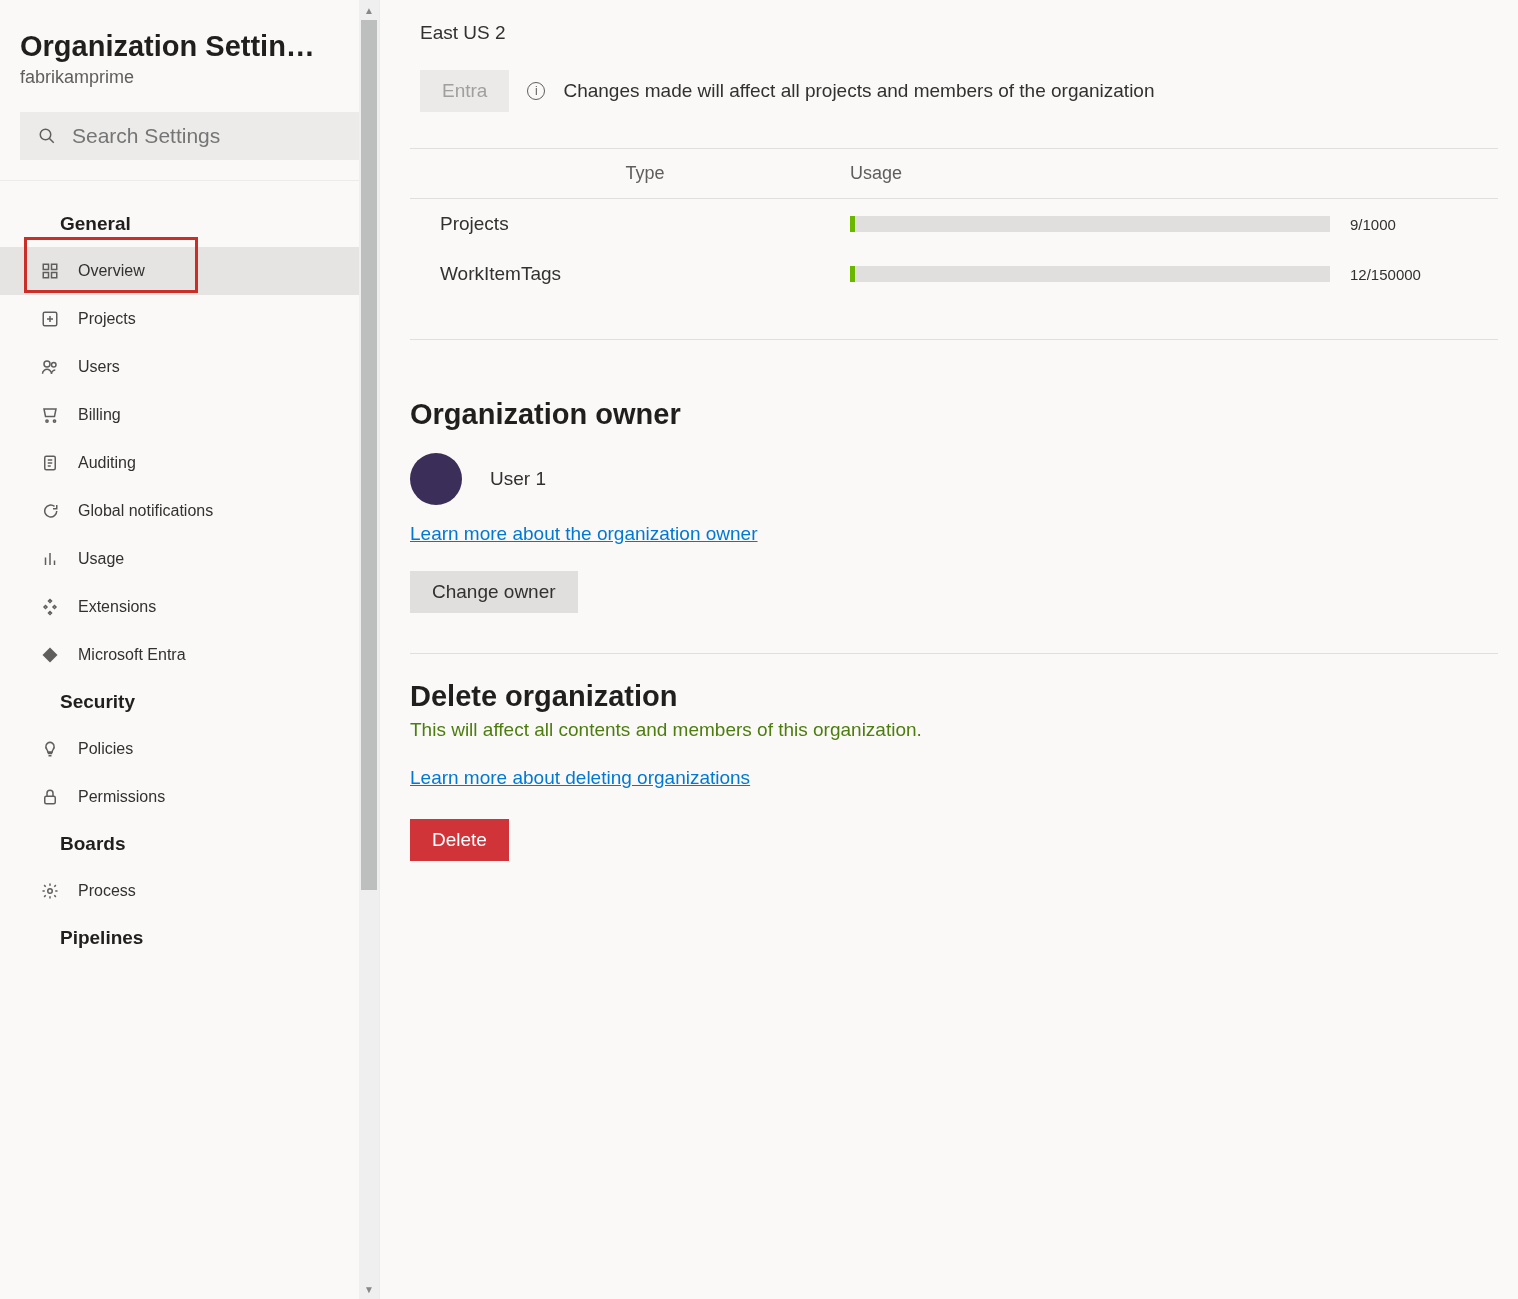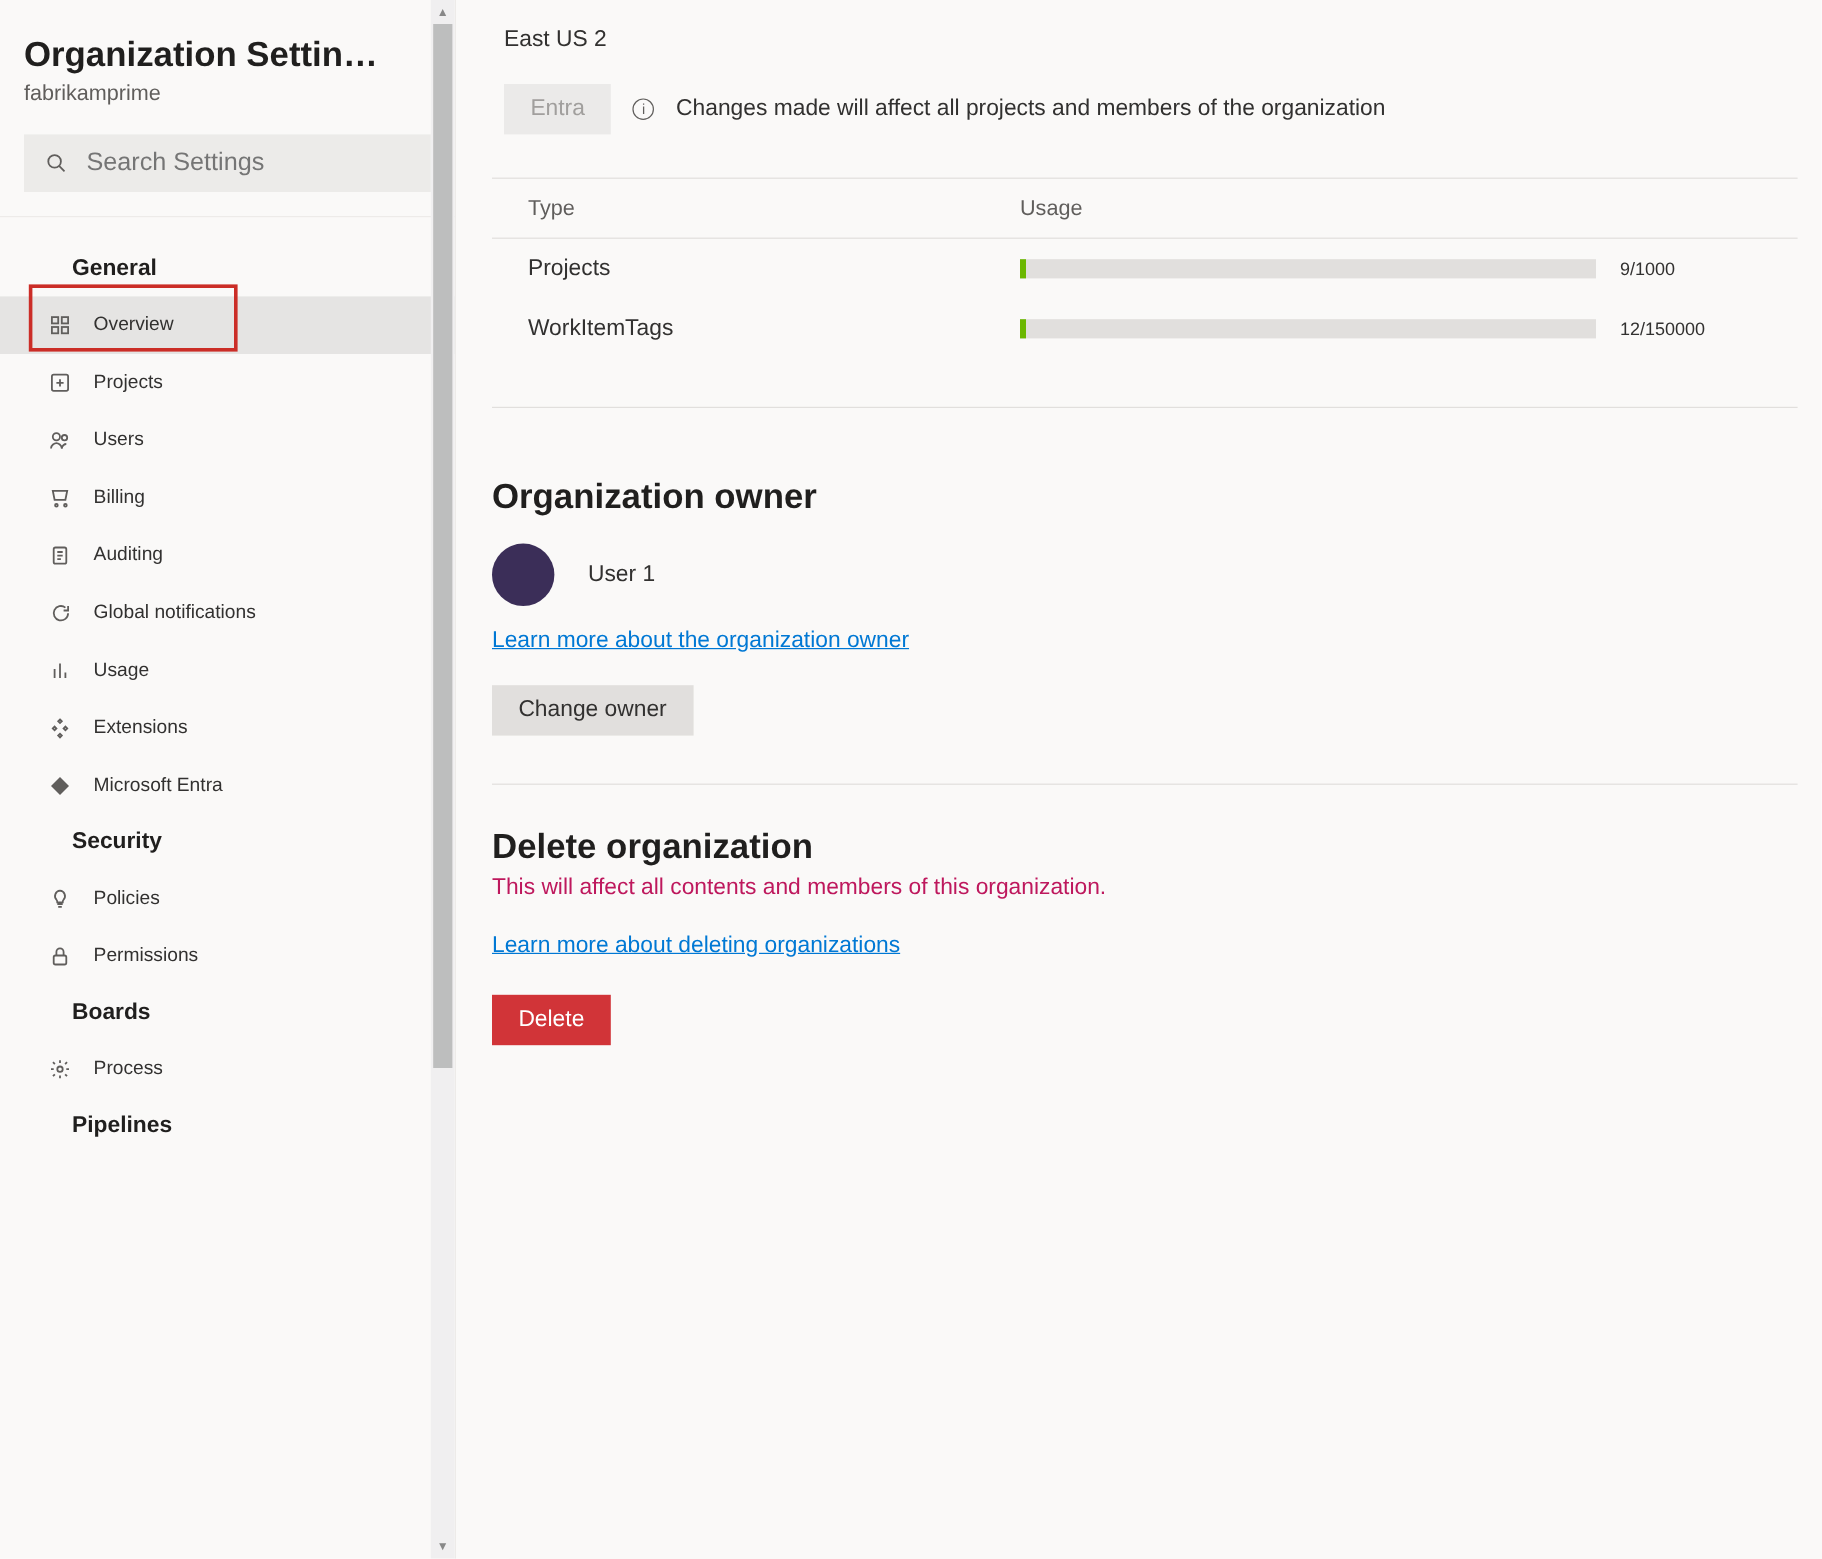--- a/index.html
+++ b/index.html
@@ -201,20 +201,21 @@
   .usage-header, .usage-row {
     display: flex;
     align-items: center;
     padding: 14px 0;
   }
   .usage-header {
     color: #605e5c;
     font-size: 18px;
     border-bottom: 1px solid #e1dfdd;
     padding-left: 30px;
+    text-align: center;
   }
   .usage-row {
     font-size: 19px;
     padding-left: 30px;
   }
   .col-type { width: 410px; flex-shrink: 0; }
   .col-usage { flex: 1; display: flex; align-items: center; }
   .progress {
     width: 480px;
     height: 16px;
@@ -246,21 +247,21 @@
   .owner-name { font-size: 19px; }
   a.link {
     color: #0078d4;
     text-decoration: underline;
     font-size: 19px;
   }
   .change-owner-wrap { margin-top: 26px; }
   
   .delete-desc {
     font-size: 19px;
-    color: #be185d;
+    color: #4d7c0f;
     margin: 4px 0 2px 0;
   }
   .delete-link { display: inline-block; margin-bottom: 30px; margin-top: 24px; }
   svg { display: block; }
 </style>
 </head>
 <body>
 
 <div class="app">
 
@@ -452,21 +453,21 @@
         <div class="avatar"></div>
         <div class="owner-name">User 1</div>
       </div>
       <a href="#" class="link">Learn more about the organization owner</a>
       <div class="change-owner-wrap">
         <button class="btn">Change owner</button>
       </div>
     </div>
 
     <div class="section" style="border-bottom:none">
-      <h2 class="section-heading" style="margin-top:36px;margin-bottom:6px">Delete organization</h2>
+      <h2 class="section-heading" style="margin-top:26px;margin-bottom:6px">Delete organization</h2>
       <div class="delete-desc">This will affect all contents and members of this organization.</div>
       <a href="#" class="link delete-link">Learn more about deleting organizations</a>
       <div>
         <button class="btn danger">Delete</button>
       </div>
     </div>
   </main>
 </div>
 
 </body></html>

